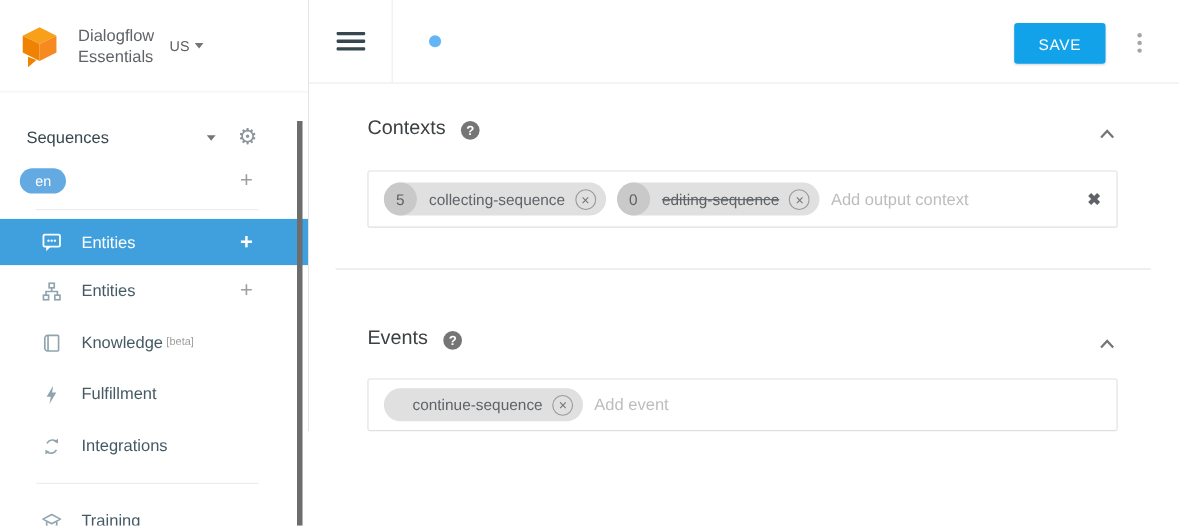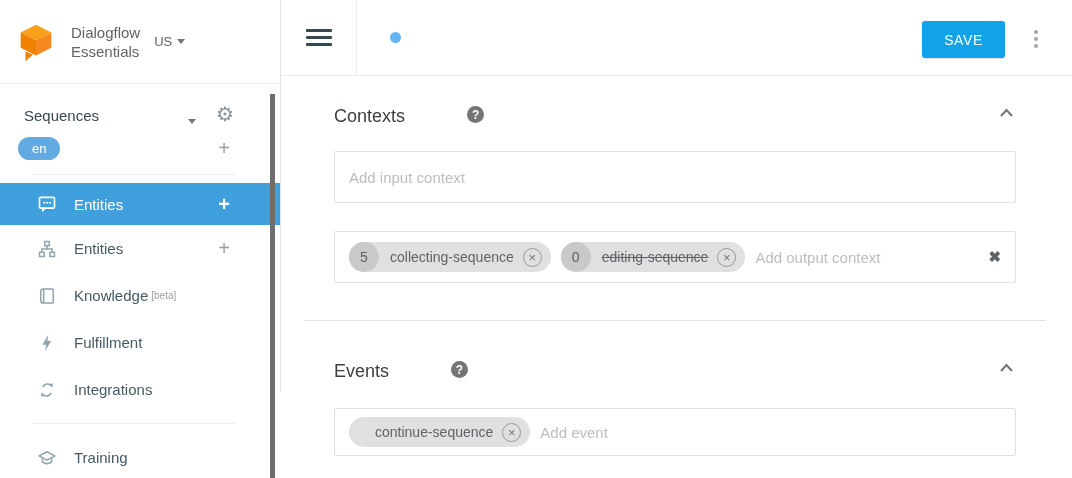--- a/index.html
+++ b/index.html
@@ -9,21 +9,21 @@
   
   .sidebar { position:absolute; left:0; top:0; width:281px; height:392px; background:#fff; border-right:1px solid #e4e4e4; }
   .logo-row { height:84px; display:flex; align-items:center; padding-left:13px; border-bottom:1px solid #f2f2f2; }
   .brand-text { margin-left:12px; font-size:15px; line-height:19px; color:#5f6368; }
   .region { margin-left:14px; display:flex; align-items:center; font-size:13px; color:#5f6368; cursor:pointer; }
   .caret-down { width:0; height:0; border-left:4px solid transparent; border-right:4px solid transparent; border-top:5px solid #757575; margin-left:5px; }
 
   .nav { position:relative; height:394px; }
   .scroll-thumb { position:absolute; top:0; right:5px; width:5px; height:394px; background:#6d6d6d; z-index:5; }
 
-  .seq-row { display:flex; align-items:flex-end; margin-top:10px; height:30px; padding:0 46px 0 24px; }
+  .seq-row { display:flex; align-items:center; margin-top:26px; height:30px; padding:0 46px 0 24px; }
   .seq-name { font-size:15px; color:#37474f; }
   .seq-row .caret-down { margin-left:auto; margin-right:20px; }
   .gear { font-size:20px; color:#8a939b; line-height:1; cursor:pointer; }
 
   .lang-row { display:flex; align-items:center; margin-top:6px; height:36px; padding:0 46px 0 18px; }
   .lang-badge { background:#64aae2; color:#fff; font-size:13px; padding:4px 14px; border-radius:13px; cursor:pointer; }
   .plus { margin-left:auto; width:20px; text-align:center; font-size:20px; color:#9e9e9e; font-weight:400; cursor:pointer; }
 
   .side-divider { border:none; border-top:1px solid #ececec; margin:8px 45px 0 33px; }
   .side-divider.low { margin:10px 45px 10px 33px; }
@@ -43,23 +43,23 @@
   .burger div { width:26px; height:3px; background:#37474f; border-radius:1px; }
   .title-box { display:flex; align-items:center; padding-left:33px; }
   .intent-dot { width:11px; height:11px; border-radius:50%; background:#64b5f6; }
   .page-title { margin-left:28px; font-size:23px; color:#3c4043; }
   .save-btn { position:absolute; right:67px; top:21px; width:83px; height:37px; background:#11a2ea; color:#fff; border:none; border-radius:3px; font-size:14px; letter-spacing:0.6px; font-family:Liberation Sans, sans-serif; cursor:pointer; box-shadow:0 1px 2px rgba(0,0,0,0.15); }
   .kebab { position:absolute; right:30px; top:26px; display:flex; flex-direction:column; gap:3px; padding:4px; cursor:pointer; }
   .kebab span { width:4px; height:4px; border-radius:50%; background:#a5a5a5; }
 
   
   .content { padding:0 56px 0 53px; }
-  .section-head { display:flex; align-items:flex-start;gap:48px; }
+  .section-head { display:flex; align-items:flex-end; }
   .section-head.contexts { margin-top:30px; }
-  .section-head.events { margin-top:40px; }
+  .section-head.events { margin-top:52px; }
   .section-title { font-size:18px; color:#3c4043; }
   .help { width:17px; height:17px; border-radius:50%; background:#757575; color:#fff; font-size:12px; font-weight:bold; display:inline-flex; align-items:center; justify-content:center; margin-left:14px; cursor:pointer; }
   .collapse { margin-left:auto; cursor:pointer; display:flex; align-items:center; }
 
   .field { border:1px solid #e0e0e0; border-radius:2px; height:52px; display:flex; align-items:center; padding:0 14px; background:#fff; }
   .field.input-ctx { margin-top:24px; }
   .field.output-ctx { margin-top:28px; }
   .field.events-field { margin-top:26px; height:48px; }
   .field input { border:none; outline:none; flex:1; font-size:15px; color:#3c4043; font-family:"Liberation Sans", sans-serif; background:transparent; min-width:40px; }
   .field input::placeholder { color:#bdbdbd; }
@@ -201,23 +201,20 @@
       <div class="section-head contexts">
         <span class="section-title">Contexts</span>
         <span class="help">?</span>
         <span class="collapse">
           <svg width="19" height="12" viewBox="0 0 19 12">
             <polyline points="4,10 9.5,4 15,10" fill="none" stroke="#757575" stroke-width="2"></polyline>
           </svg>
         </span>
       </div>
 
-      <div class="field input-ctx">
-        <input type="text" placeholder="Add input context" style="">
-      </div>
 
       <div class="field output-ctx">
         <span class="chip">
           <span class="lifespan">5</span>
           <span class="chip-label">collecting-sequence</span>
           <span class="chip-remove">×</span>
         </span>
         <span class="chip">
           <span class="lifespan">0</span>
           <span class="chip-label strike">editing-sequence</span>

